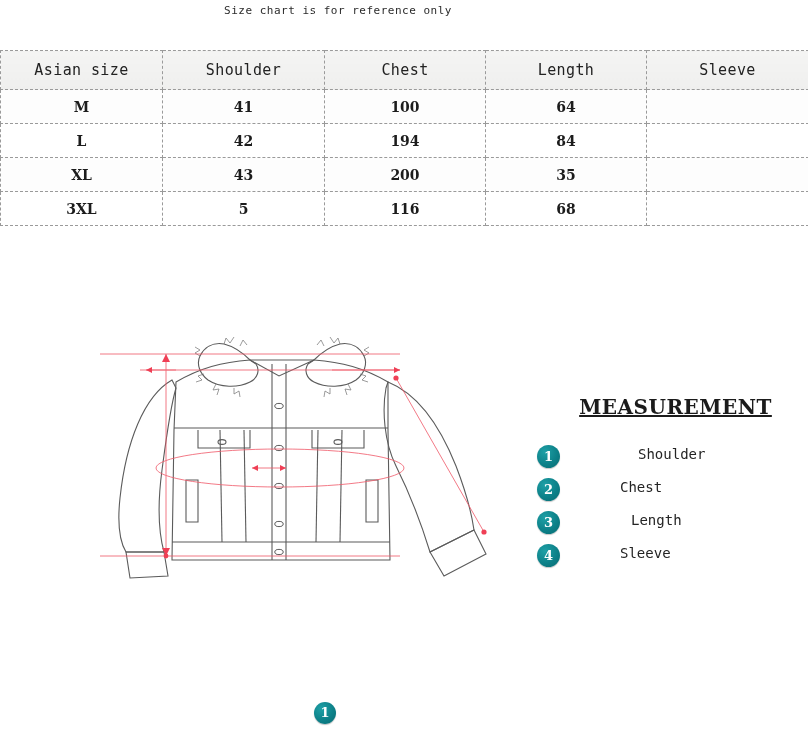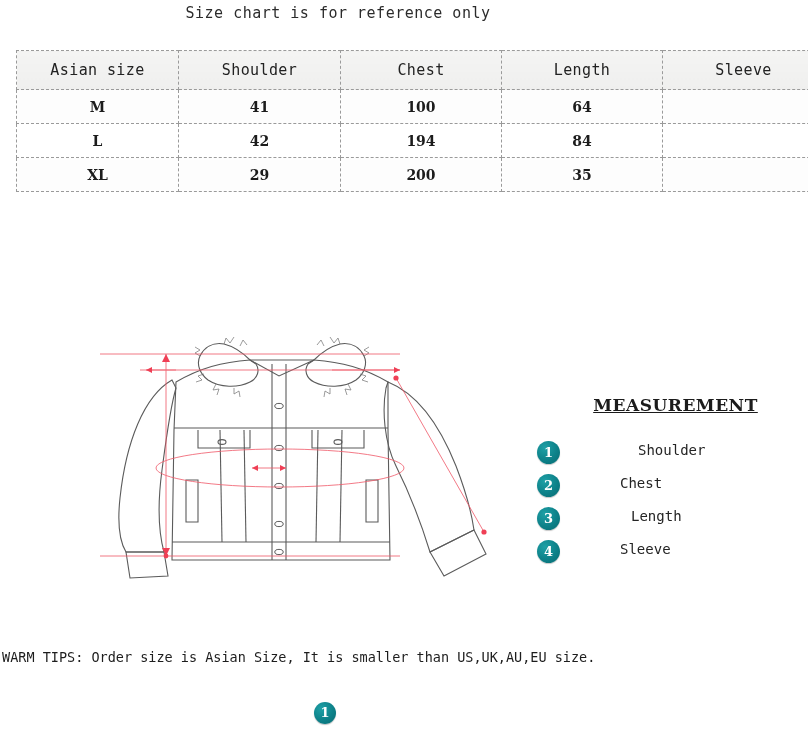--- a/index.html
+++ b/index.html
@@ -18,30 +18,30 @@
   }
 
   
   .page-title {
     position: absolute;
     top: 4px;
     left: 0;
     width: 676px;
     text-align: center;
     font-family: "DejaVu Sans Mono", "Liberation Mono", monospace;
-    font-size: 15px;
+    font-size: 11px;
     letter-spacing: 0.5px;
     color: #2b2b2b;
   }
 
   
   .size-table-wrap {
     position: absolute;
     top: 50px;
-    left: 16px;
+    left: 0;
     width: 664px;
   }
   table.size-table {
     width: 808px;
     border-collapse: collapse;
     table-layout: fixed;
     background: linear-gradient(to bottom, #fbfbfa 0%, #ffffff 55%, #fdfdfc 100%);
   }
   table.size-table col.c-size   { width: 162px; }
   table.size-table col.c-sh     { width: 162px; }
@@ -112,21 +112,21 @@
   
   .legend {
     position: absolute;
     left: 528px;
     top: 395px;
     width: 270px;
   }
   .legend-title {
     font-family: "DejaVu Serif", "Liberation Serif", serif;
     font-weight: bold;
-    font-size: 17px;
+    font-size: 20px;
     color: #1b1b1b;
     text-decoration: underline;
     text-align: center;
     width: 215px;
     margin-left: 40px;
     letter-spacing: 0.5px;
   }
   .legend-list {
     margin-top: 23px;
   }
@@ -210,23 +210,30 @@
       </tr>
       <tr>
         <td>L</td>
         <td>42</td>
         <td>194</td>
         <td>84</td>
         <td></td>
       </tr>
       <tr>
         <td>XL</td>
-        <td>29</td>
+        <td>43</td>
         <td>200</td>
         <td>35</td>
+        <td></td>
+      </tr>
+      <tr>
+        <td>3XL</td>
+        <td>5</td>
+        <td>116</td>
+        <td>68</td>
         <td></td>
       </tr>
     </tbody>
   </table>
 </div>
 
 <div class="diagram-area">
 
   <svg class="jacket-svg" viewBox="0 0 420 262">
     <g fill="none" stroke="#5b5b5b" stroke-width="1.1">
@@ -348,14 +355,13 @@
       <span class="legend-label">Length</span>
     </div>
     <div class="legend-row r4">
       <span class="legend-badge">4</span>
       <span class="legend-label">Sleeve</span>
     </div>
   </div>
 </div>
 
 <div class="tips">
-  <div class="tips-line">WARM TIPS: Order size is Asian Size, It is smaller than US,UK,AU,EU size.</div>
 </div>
 
 </body></html>

